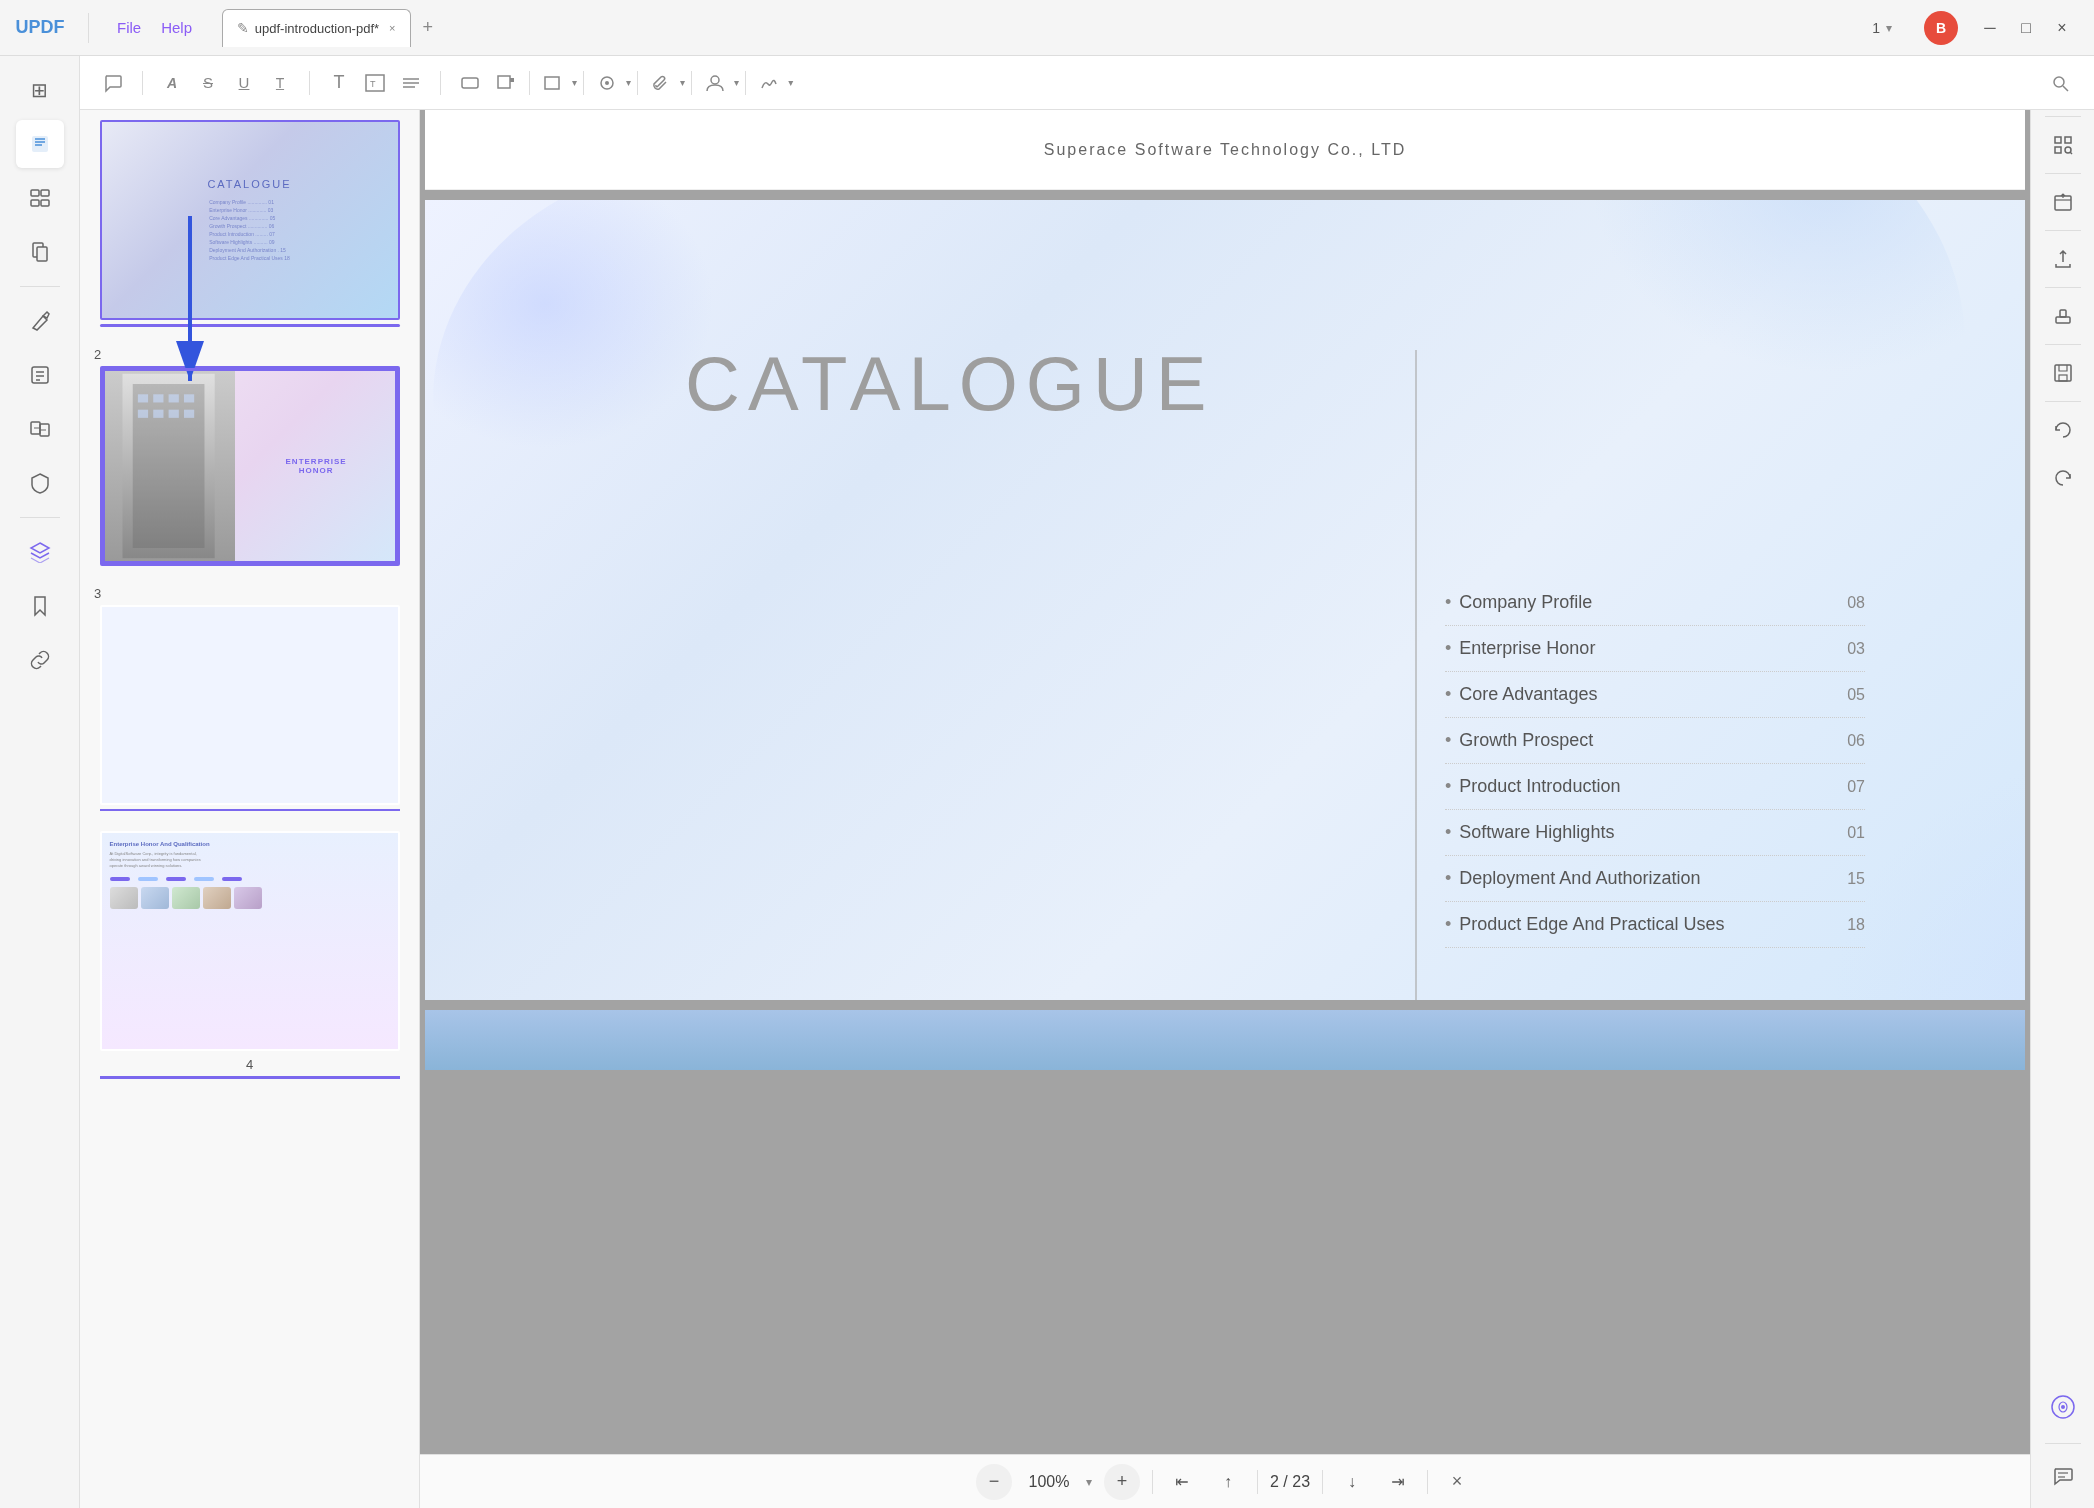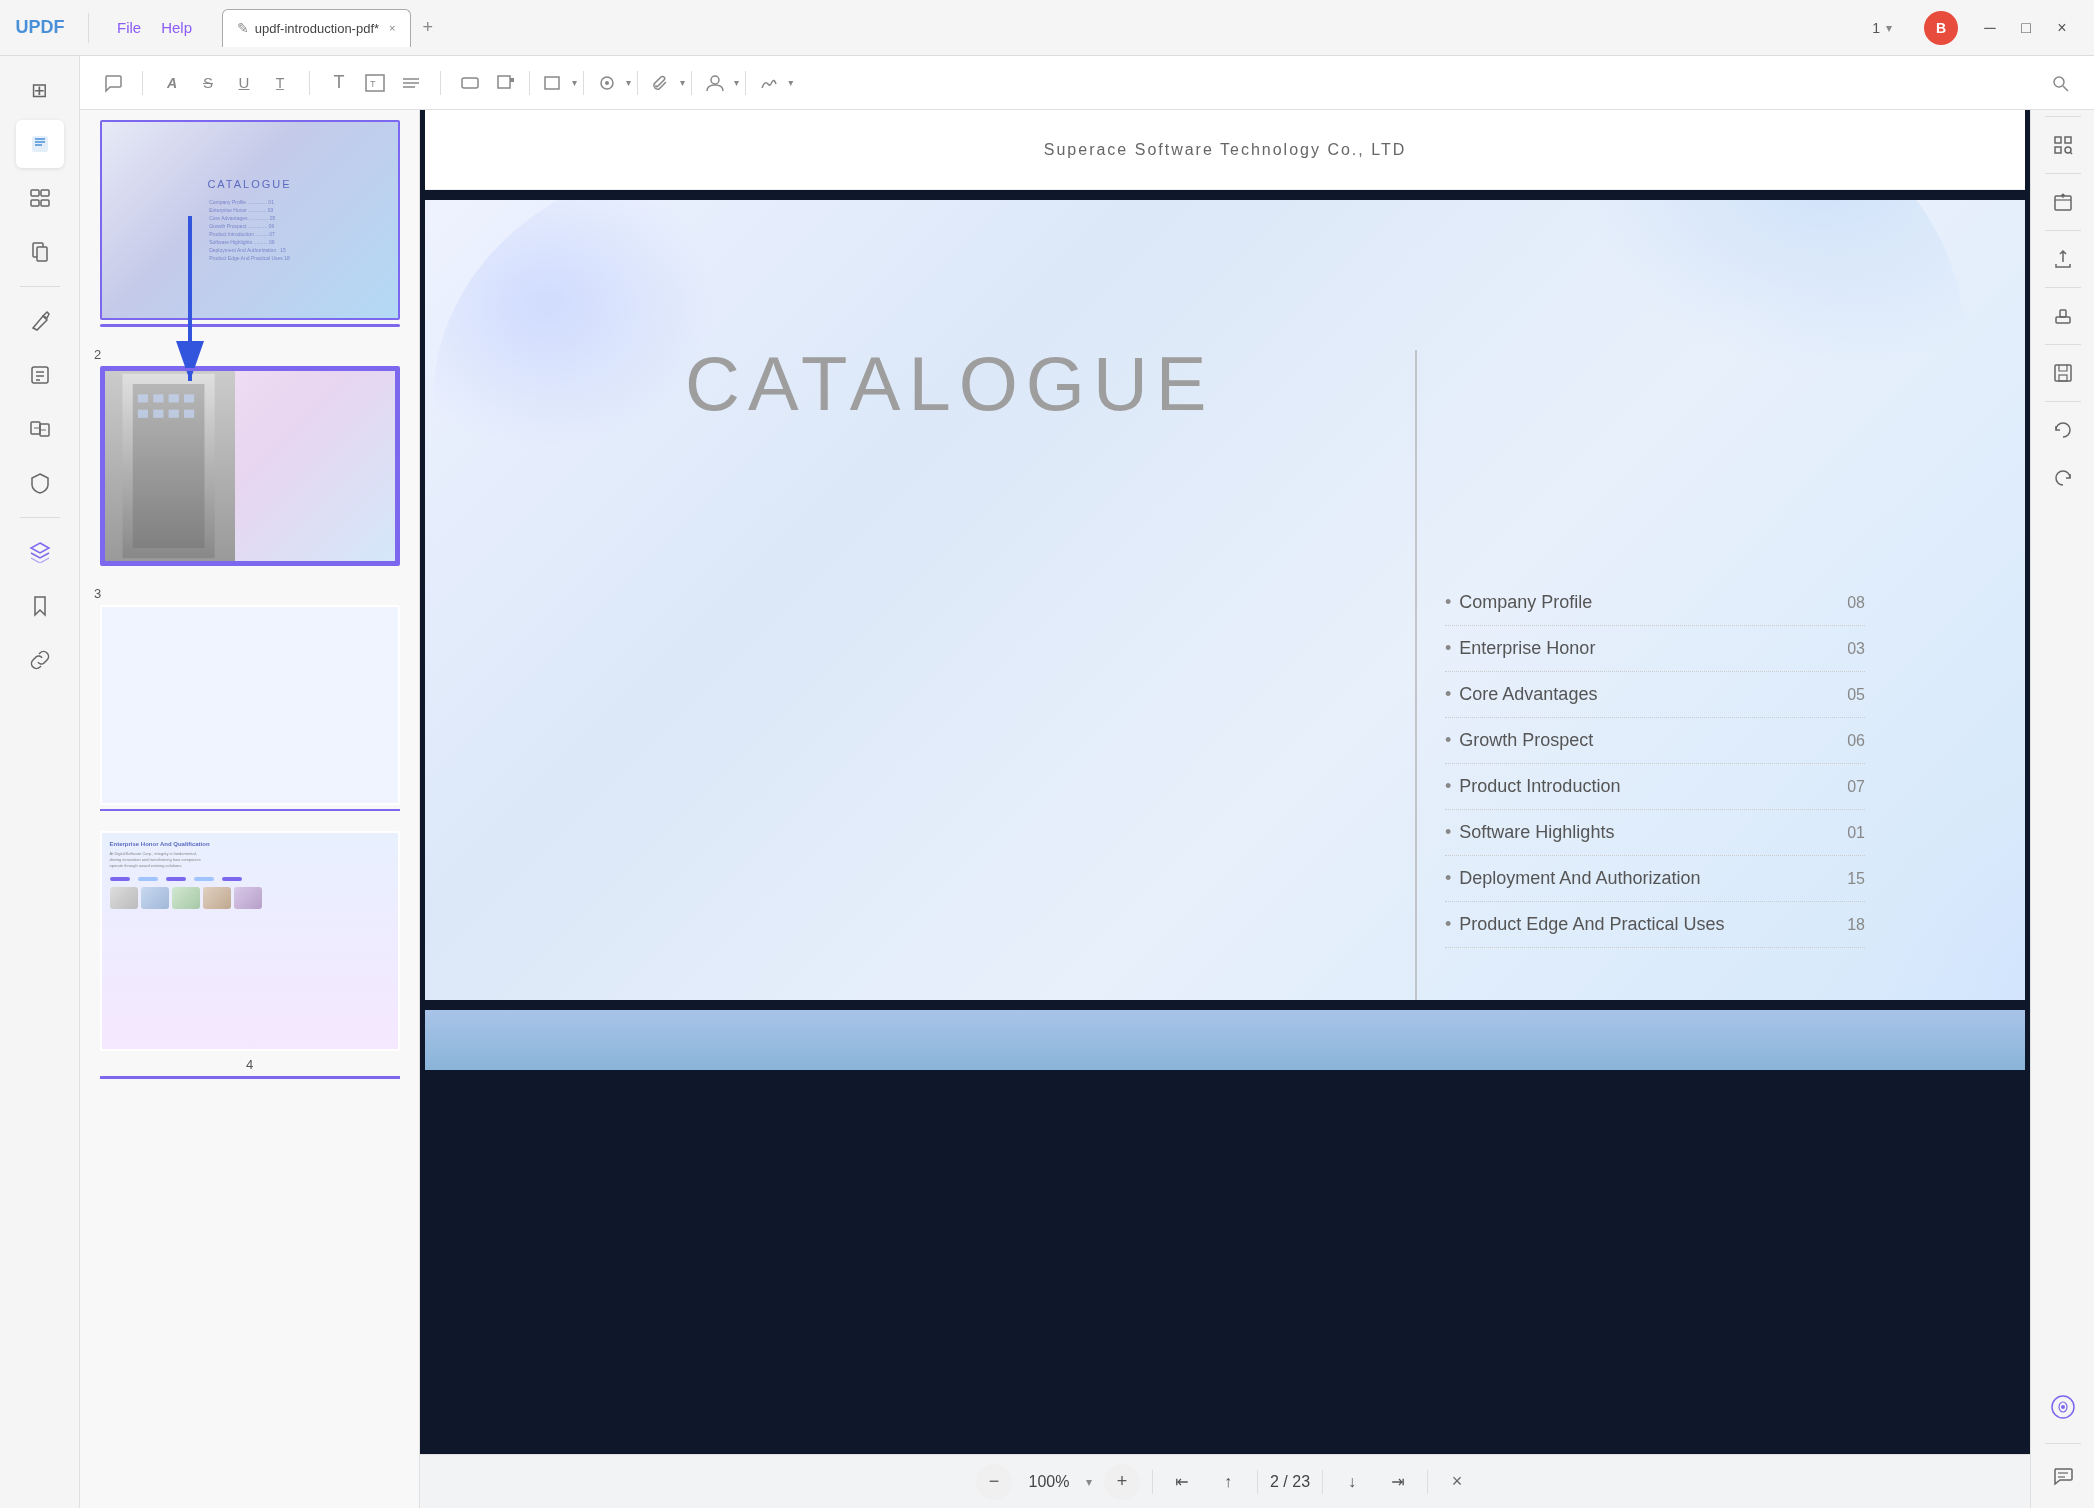--- a/index.html
+++ b/index.html
@@ -112,21 +112,21 @@
       padding: 8px;
     }
     .thumb4-title { font-size: 6px; color: #5c6bc0; font-weight: bold; margin-bottom: 4px; }
     .thumb4-text { font-size: 4px; color: #888; line-height: 1.5; }
     .thumb4-badges { display: flex; gap: 3px; margin-top: 6px; }
     .thumb4-badge { width: 28px; height: 22px; background: linear-gradient(135deg, #ddd, #bbb); border-radius: 3px; }
 
     
     #main-area {
       position: absolute; top: 110px; left: 420px; right: 64px; bottom: 0;
-      background: #0f172a; overflow: hidden;
+      background: #a3a3a3; overflow: hidden;
     }
 
     
     #page-1-strip {
       width: 1600px; height: 80px; background: #fff;
       display: flex; align-items: center; justify-content: center;
       margin: 0 auto; border-bottom: 1px solid #eee;
     }
 
     
@@ -447,20 +447,23 @@
 
             <rect x="35" y="30" width="10" height="8" fill="rgba(200,220,255,0.6)"></rect>
             <rect x="50" y="30" width="10" height="8" fill="rgba(200,220,255,0.6)"></rect>
             <rect x="65" y="30" width="10" height="8" fill="rgba(200,220,255,0.6)"></rect>
             <rect x="80" y="30" width="10" height="8" fill="rgba(200,220,255,0.6)"></rect>
             <rect x="35" y="45" width="10" height="8" fill="rgba(200,220,255,0.6)"></rect>
             <rect x="50" y="45" width="10" height="8" fill="rgba(200,220,255,0.6)"></rect>
             <rect x="65" y="45" width="10" height="8" fill="rgba(200,220,255,0.6)"></rect>
             <rect x="80" y="45" width="10" height="8" fill="rgba(200,220,255,0.6)"></rect>
           </svg>
+        </div>
+        <div class="thumb2-right">
+          <div class="thumb2-text">ENTERPRISE<br>HONOR</div>
         </div>
       </div>
     </div>
   </div>
 
   <div style="position:relative;width:300px;">
     <svg class="drag-arrow-svg" width="40" height="180" viewBox="0 0 40 180" style="position:absolute;left:80px;top:-370px;">
       <defs>
         <marker id="arrowhead" markerWidth="10" markerHeight="7" refX="10" refY="3.5" orient="auto">
           <polygon points="0 0, 10 3.5, 0 7" fill="#3355dd"></polygon>

